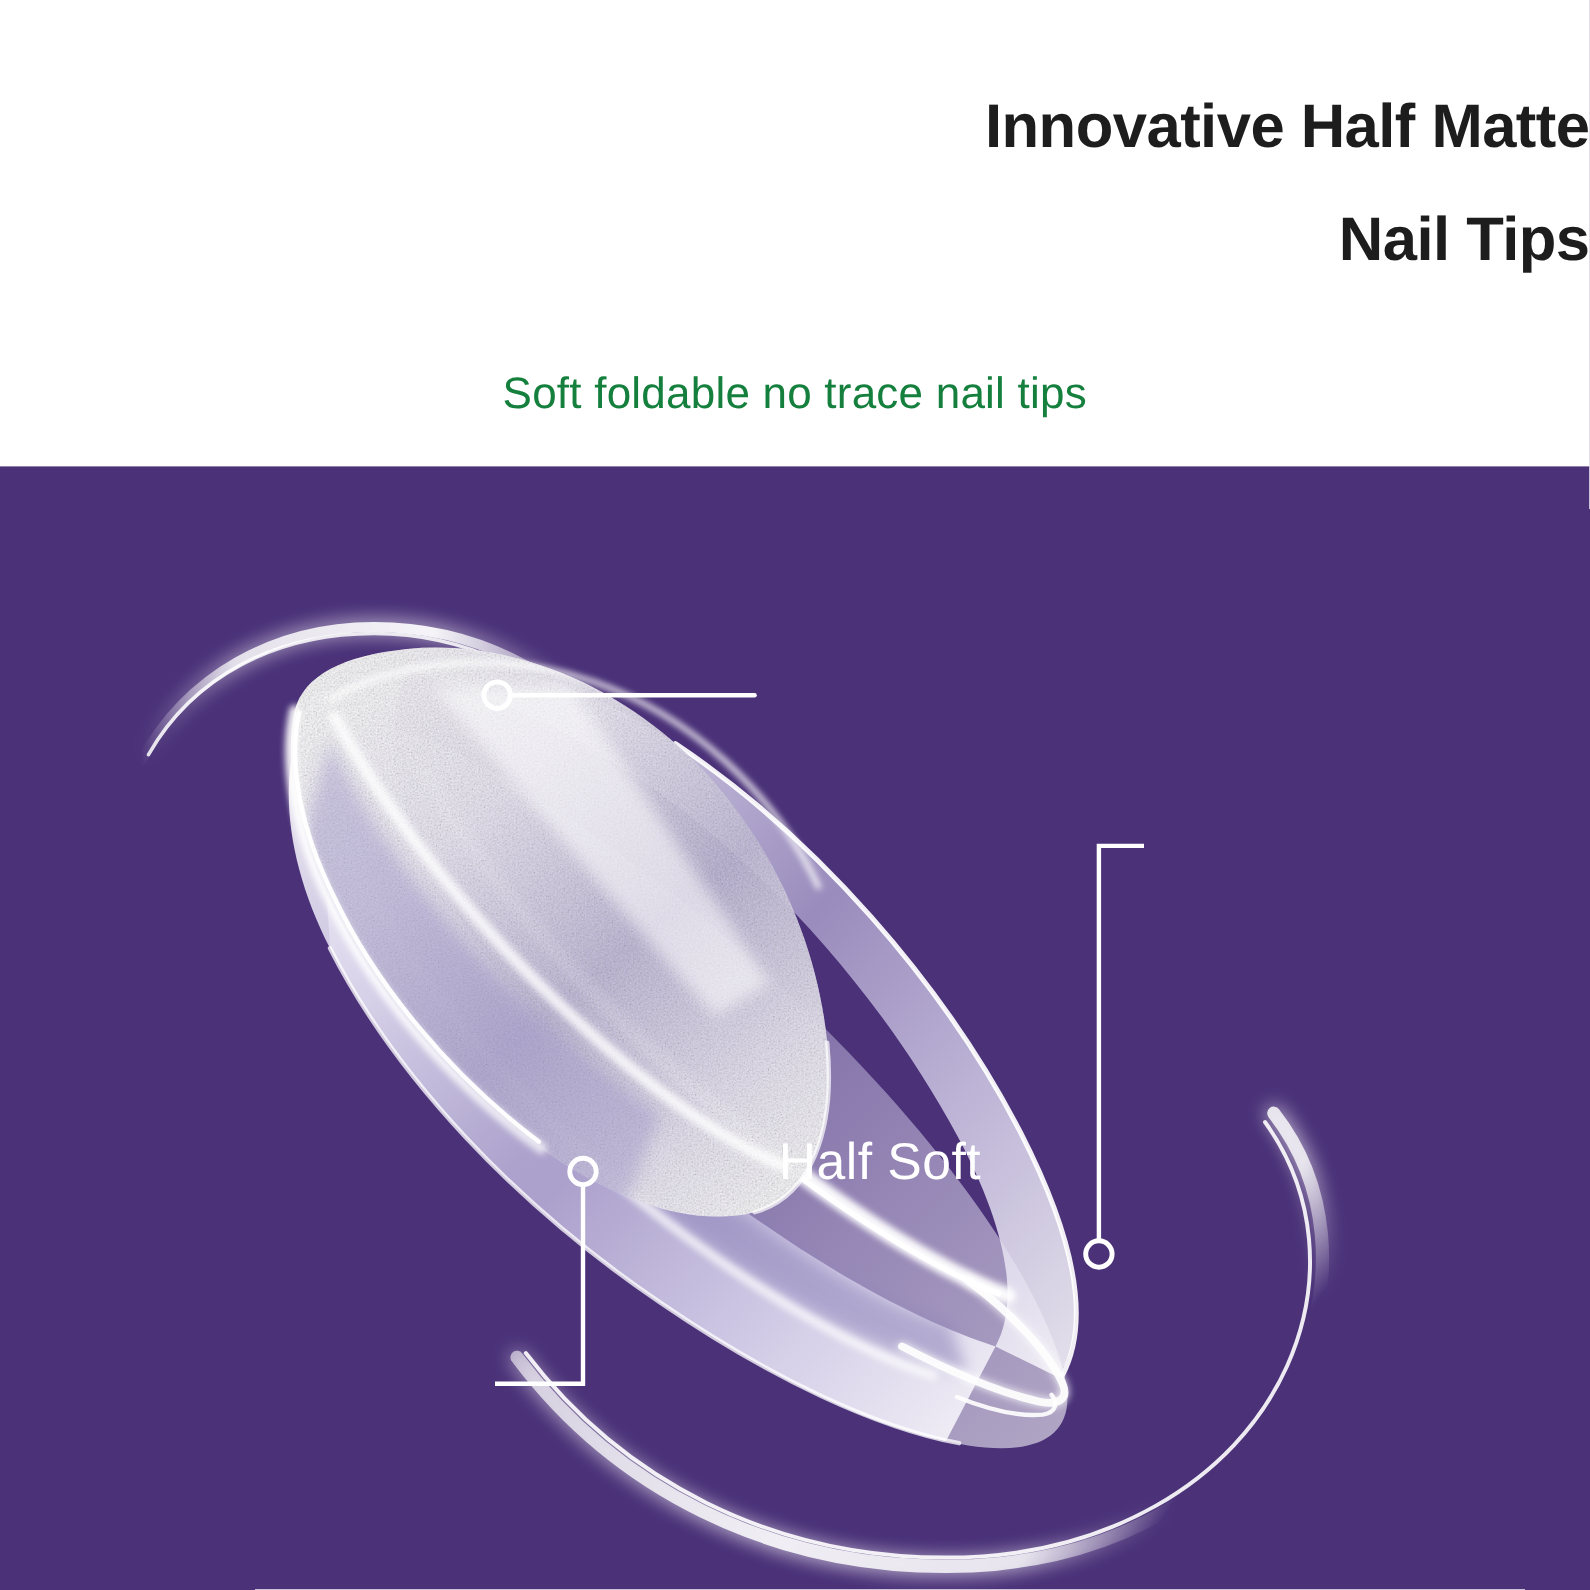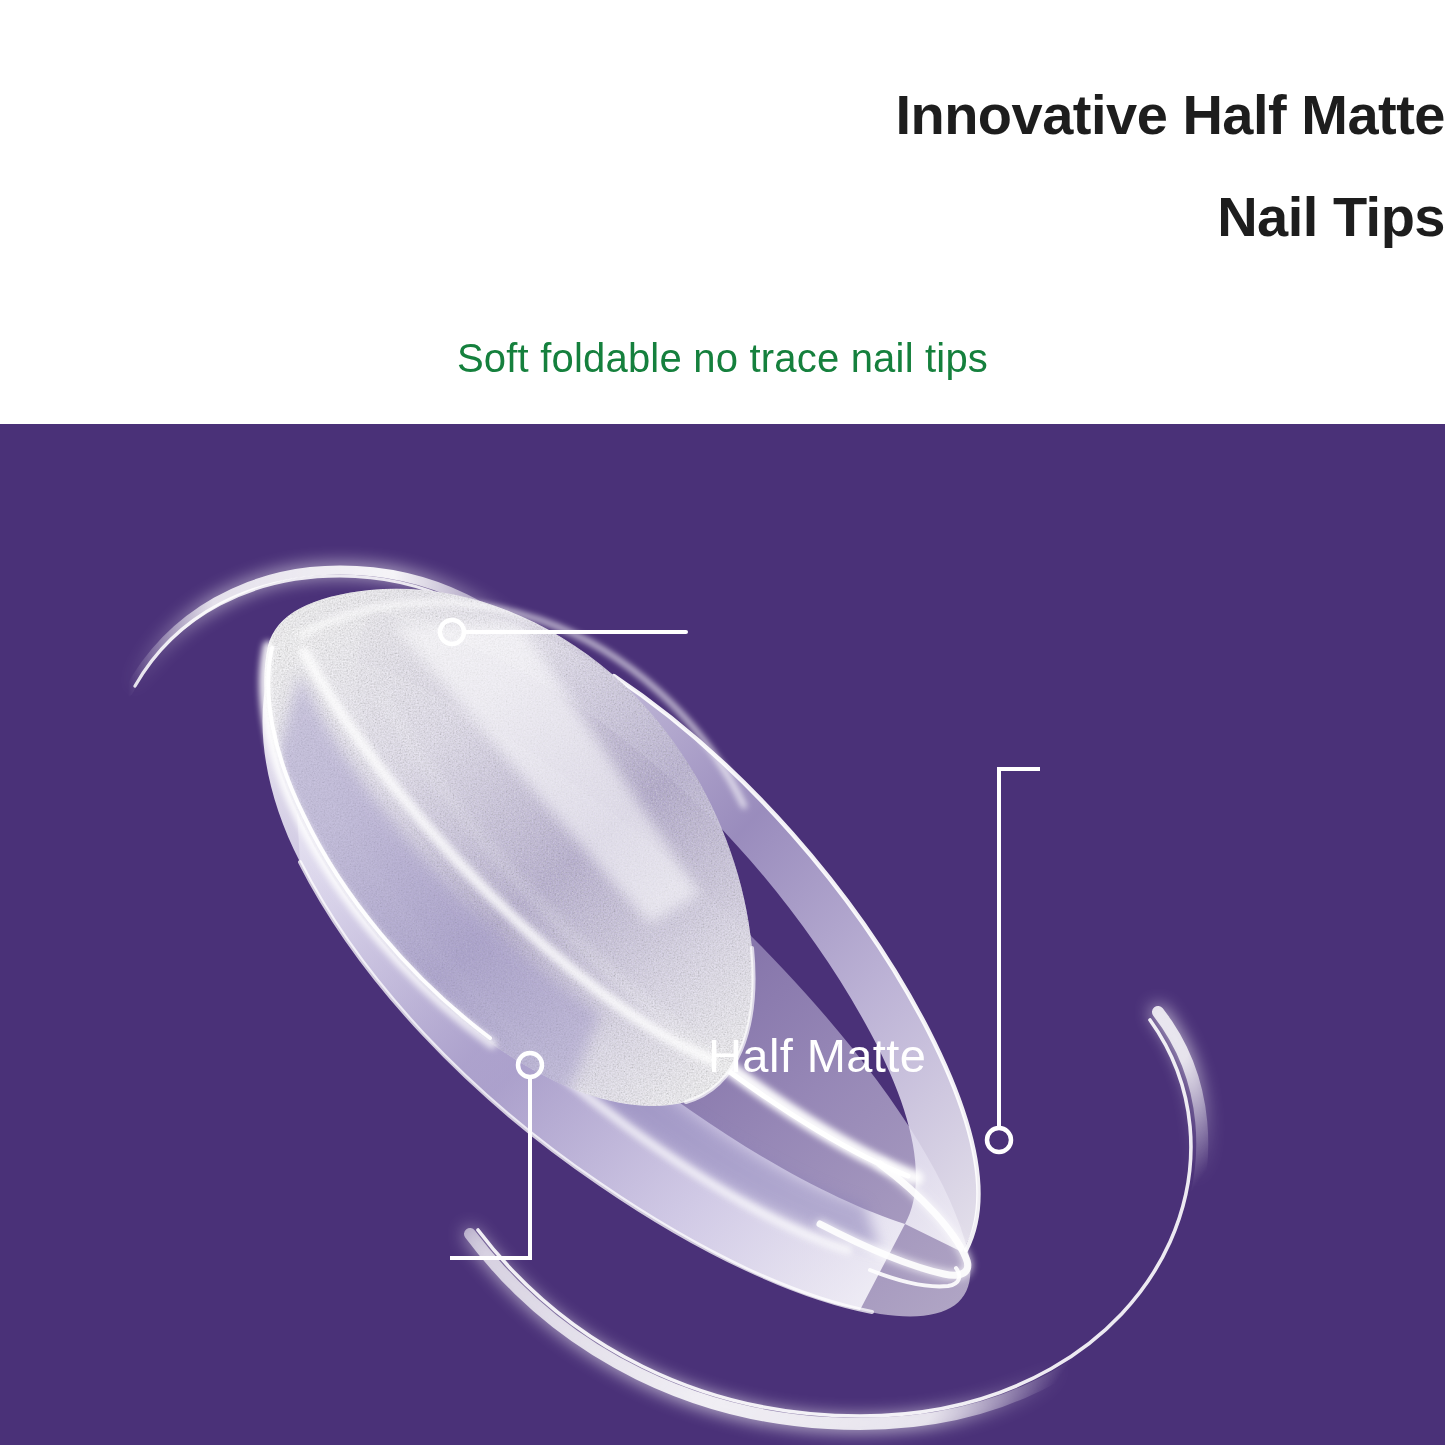--- a/index.html
+++ b/index.html
@@ -294,17 +294,17 @@
         <path d="M 1040,345 L 999,345 L 999,703" fill="none" stroke="#ffffff" stroke-width="4" stroke-linejoin="miter" stroke-linecap="butt"></path>
         <circle cx="999" cy="716" r="12" fill="none" stroke="#ffffff" stroke-width="4.5"></circle>
       </g>
 
       <g>
         <path d="M 530,654 L 530,834 L 450,834" fill="none" stroke="#ffffff" stroke-width="4" stroke-linejoin="miter" stroke-linecap="butt"></path>
         <circle cx="530" cy="641" r="12" fill="none" stroke="#ffffff" stroke-width="4.5"></circle>
       </g>
     </svg>
 
-    <div class="callout-label" id="label-half-matte">Half Matte</div>
+    <div class="callout-label" id="label-half-matte">Half Soft</div>
 
 
   </div>
 </div>
 
 </body></html>

